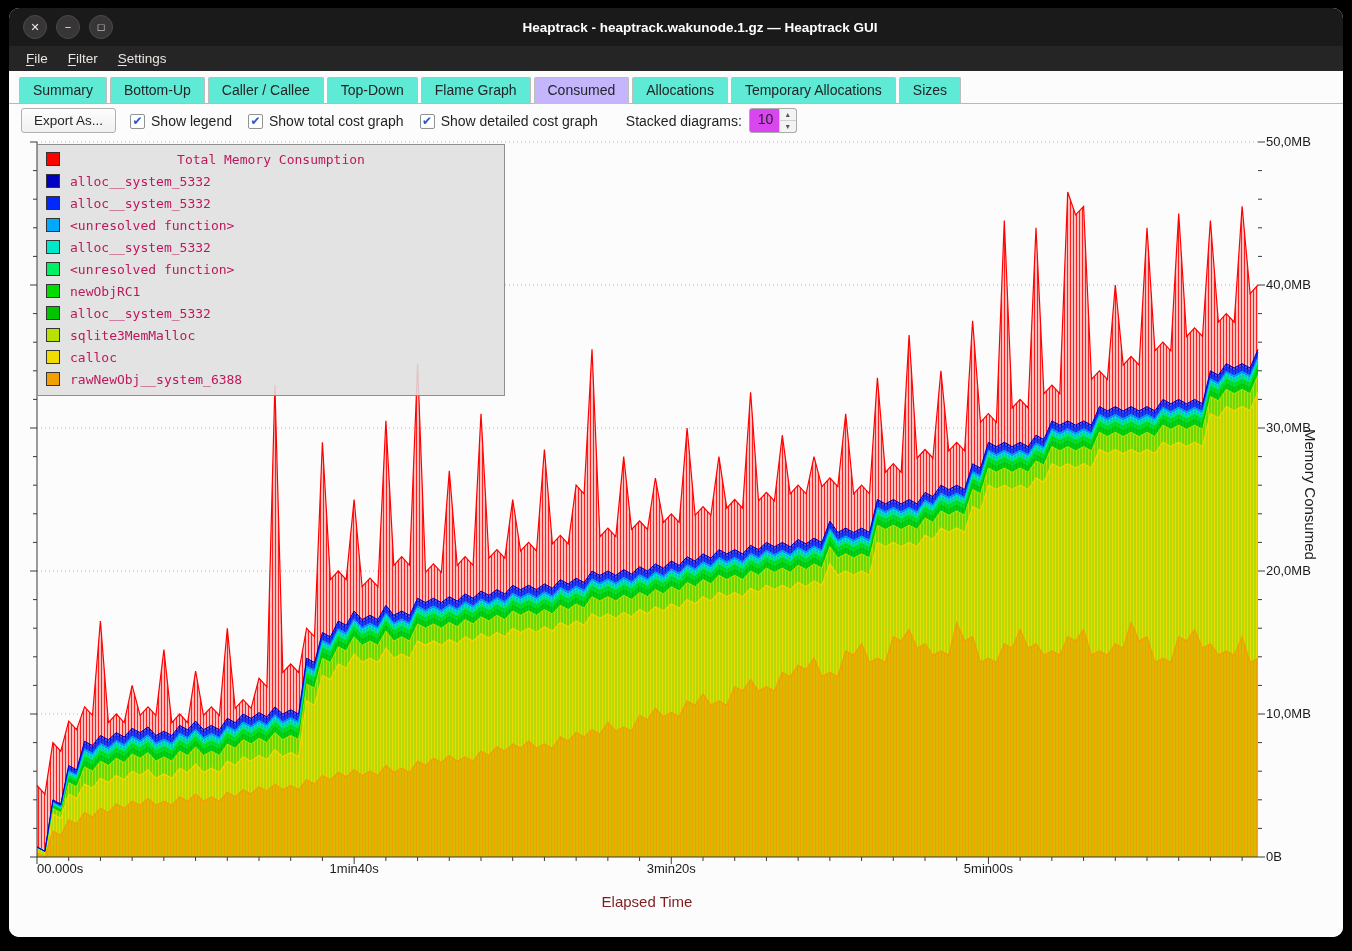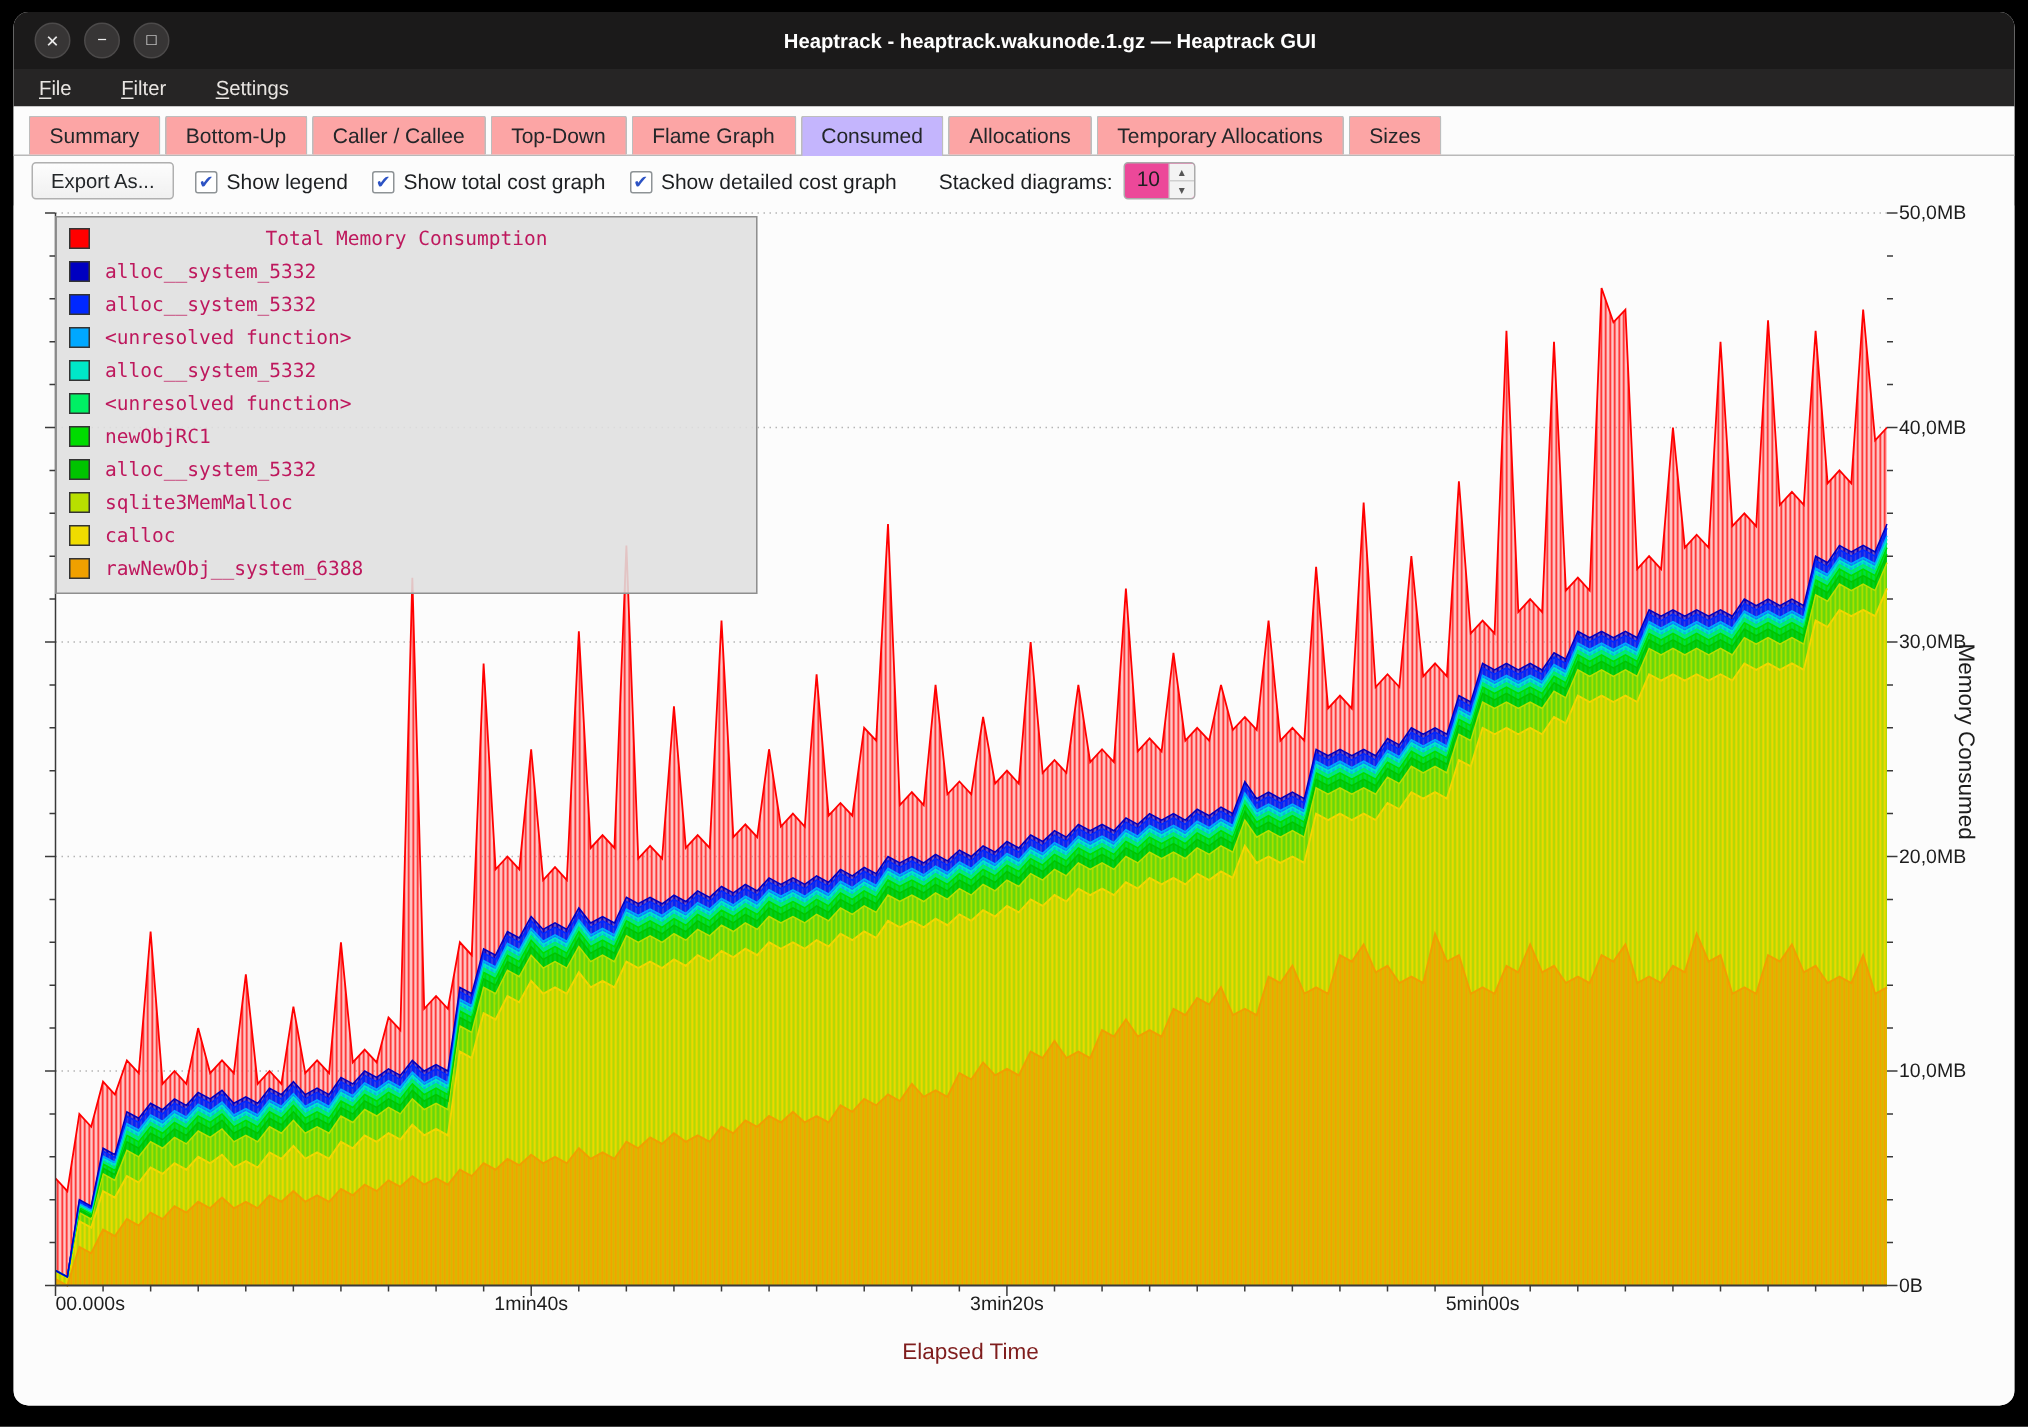--- a/index.html
+++ b/index.html
@@ -4,35 +4,35 @@
 <style>
   html,body{margin:0;padding:0;background:#000;width:1352px;height:951px;
     font-family:"Liberation Sans",sans-serif;-webkit-font-smoothing:antialiased;}
   .window{position:absolute;left:9px;top:8px;width:1334px;height:929px;background:#fcfcfc;
     border-radius:10px;overflow:hidden;}
   .titlebar{height:38px;background:#1b1a1a;position:relative;display:flex;align-items:center;justify-content:center;}
   .win-controls{position:absolute;left:14px;top:7px;display:flex;gap:9px;}
   .win-btn{width:24px;height:24px;border-radius:50%;background:#373535;border:1px solid #4c4a4a;color:#ececec;
     font-size:11px;display:flex;align-items:center;justify-content:center;box-sizing:border-box;}
   .title{color:#ffffff;font-weight:bold;font-size:13.5px;padding-left:48px;}
-  .menubar{height:25px;background:#262525;display:flex;align-items:center;padding-left:8px;gap:15px;}
+  .menubar{height:25px;background:#262525;display:flex;align-items:center;padding-left:8px;gap:2px;}
   .menu-item{color:#e8e5e2;font-size:13.5px;padding:3px 9px;}
   .menu-item u{text-underline-offset:2px;}
   .tabbar{display:flex;align-items:flex-end;padding:5px 0 0 10px;border-bottom:1px solid #b9b9b9;background:#fcfcfc;height:27px;}
-  .tab{font-size:14px;color:#232629;background:#fca5a5;border:1px solid #bdbdbd;border-bottom:none;
+  .tab{font-size:14px;color:#232629;background:#5eead4;border:1px solid #bdbdbd;border-bottom:none;
     padding:4px 13px 5px;margin-right:3px;border-radius:2px 2px 0 0;white-space:nowrap;}
   .tab.active{background:#c4b5fd;margin-bottom:-1px;padding-bottom:6px;}
   .toolbar{display:flex;align-items:center;padding:6px 12px;height:21px;font-size:14px;color:#1d1f21;}
   .btn{font-family:inherit;font-size:13.5px;color:#232629;background:linear-gradient(#fdfdfd,#f0f0f0);
     border:1px solid #b0b0b0;border-radius:3px;padding:4px 12px;margin-right:14px;}
   .check-wrap{display:inline-flex;align-items:center;gap:6px;margin-right:16px;}
   .checkbox{width:15px;height:15px;border:1px solid #8e9396;border-radius:2px;background:#fff;
     display:inline-flex;align-items:center;justify-content:center;font-size:12px;line-height:13px;color:#2d53c4;box-sizing:border-box;}
   .spin-label{margin-left:12px;margin-right:7px;}
-  .spin{display:inline-flex;border:1px solid #ababab;border-radius:3px;background:#ec4899;overflow:hidden;}
+  .spin{display:inline-flex;border:1px solid #ababab;border-radius:3px;background:#d946ef;overflow:hidden;}
   .spin-val{padding:2px 5px 2px 8px;font-size:14px;min-width:16px;}
   .spin-btns{display:flex;flex-direction:column;border-left:1px solid #cfcfcf;}
   .spin-btn{height:11px;width:16px;background:#f3f3f3;color:#555;font-size:8px;line-height:11px;text-align:center;}
   .spin-btn + .spin-btn{border-top:1px solid #cfcfcf;}
   .chart-area{position:relative;height:801px;background:#fcfcfc;}
   #plot-svg{position:absolute;left:28px;top:5px;overflow:visible;}
   .legend{position:absolute;left:28px;top:7px;width:468px;background:rgba(223,223,223,0.88);
     border:1px solid #8f8f8f;padding:3px 0 5px;box-sizing:border-box;
     font-family:"DejaVu Sans Mono","Liberation Mono",monospace;font-size:13px;color:#be185d;}
   .legend-row{display:flex;align-items:center;height:22px;padding:0 8px;}

